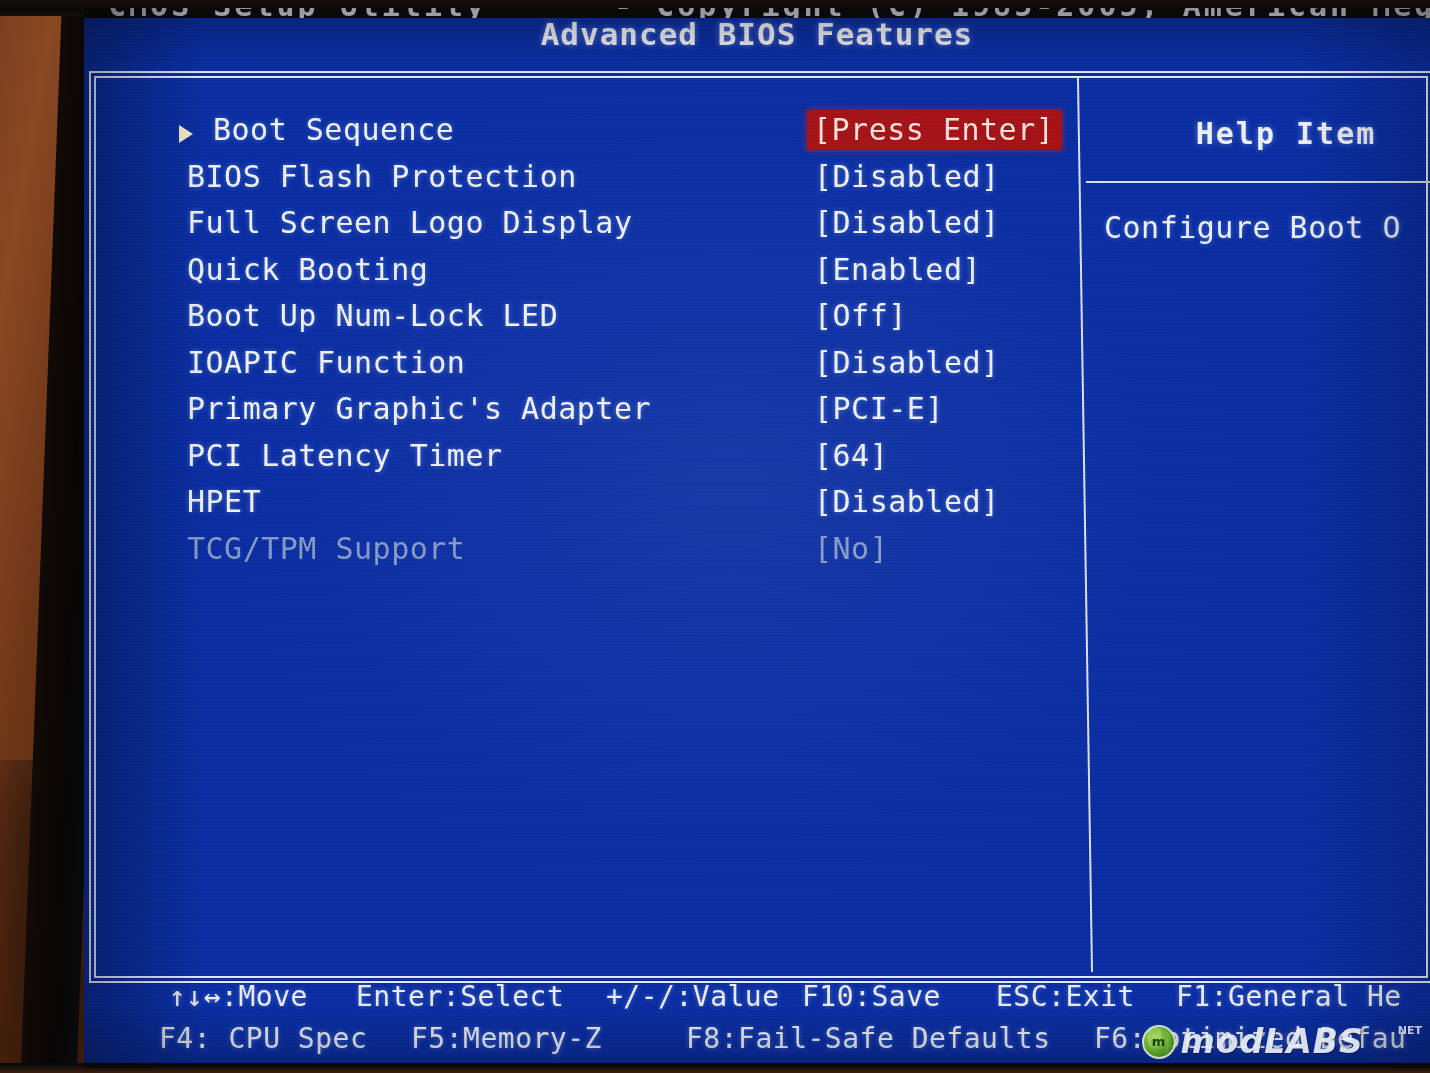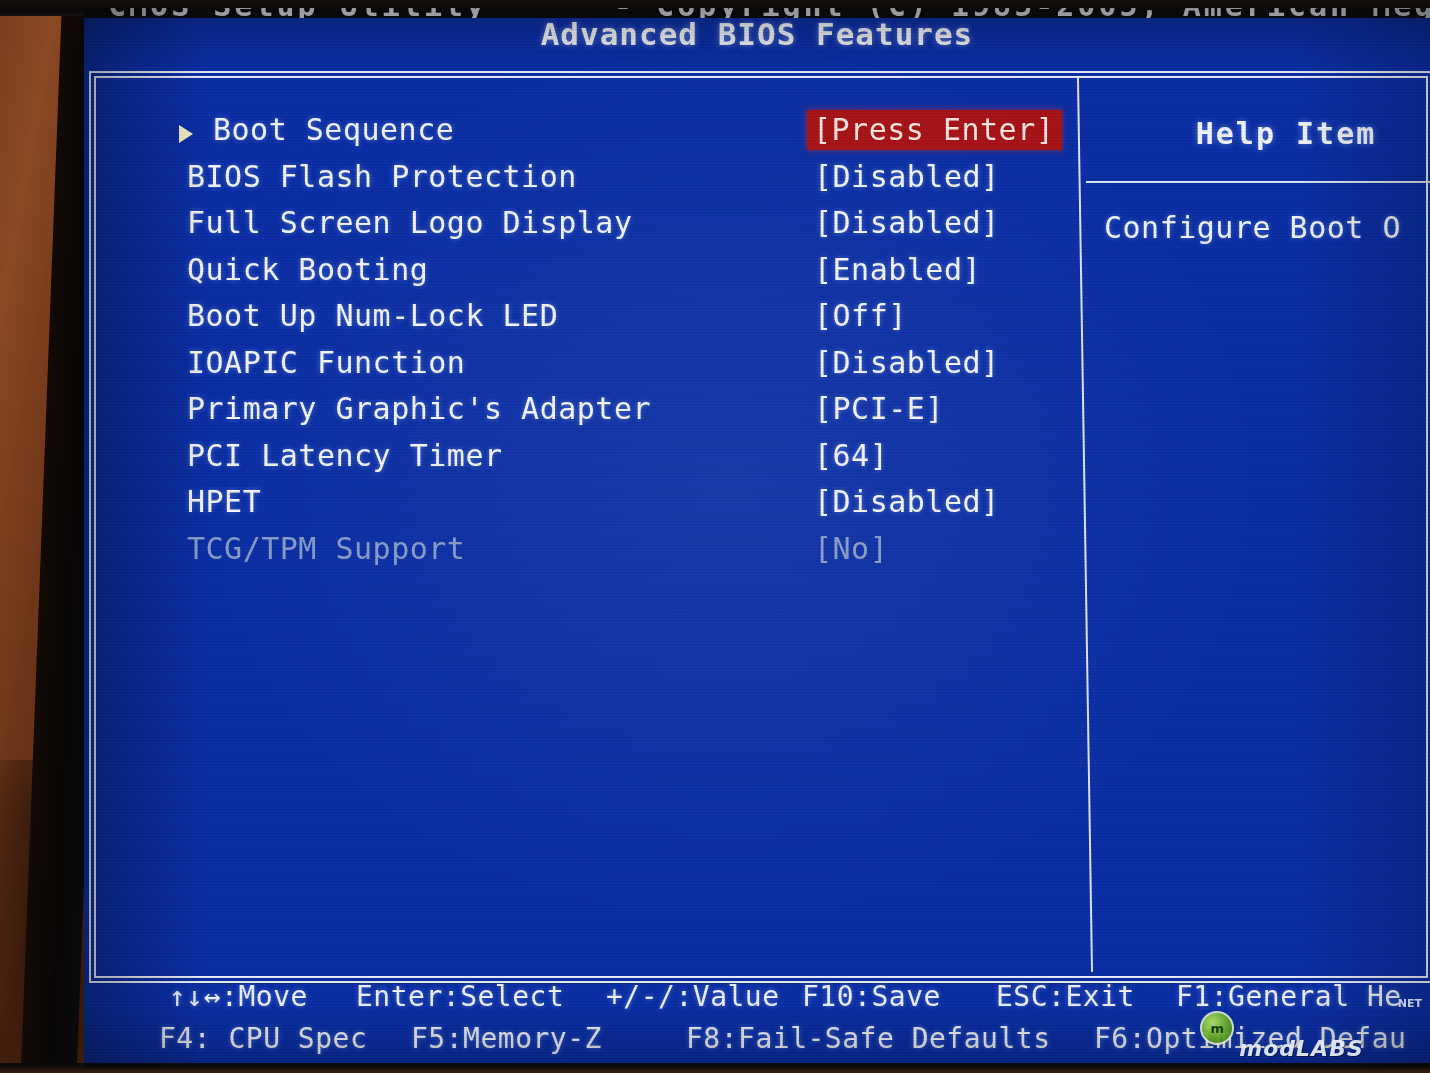--- a/index.html
+++ b/index.html
@@ -285,25 +285,24 @@
     justify-content: center;
     font-size: 13px;
     font-weight: bold;
     color: #184206;
     font-family: "DejaVu Sans", sans-serif;
   }
   .wm-text {
     font-family: "DejaVu Sans", sans-serif;
     font-weight: bold;
     font-style: italic;
-    font-size: 22px;
+    font-size: 33px;
     color: #e9eef6;
     letter-spacing: 1px;
     text-shadow: 1px 1px 0 rgba(0,0,0,.45);
-    margin-top: 41px;
   }
   .wm-sup {
     font-family: "DejaVu Sans", sans-serif;
     font-size: 11px;
     font-weight: bold;
     color: #cfd8e6;
     align-self: flex-start;
     margin-top: 2px;
     padding-left: 29px;
   }

